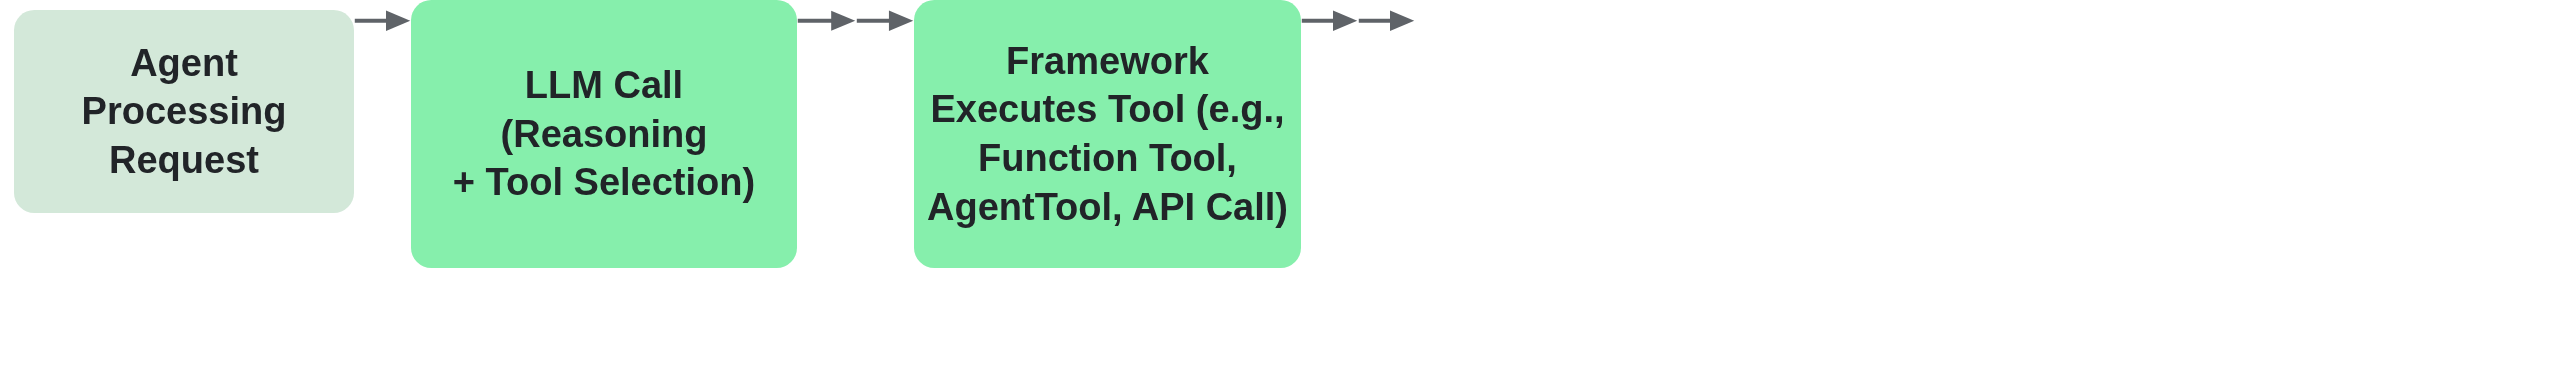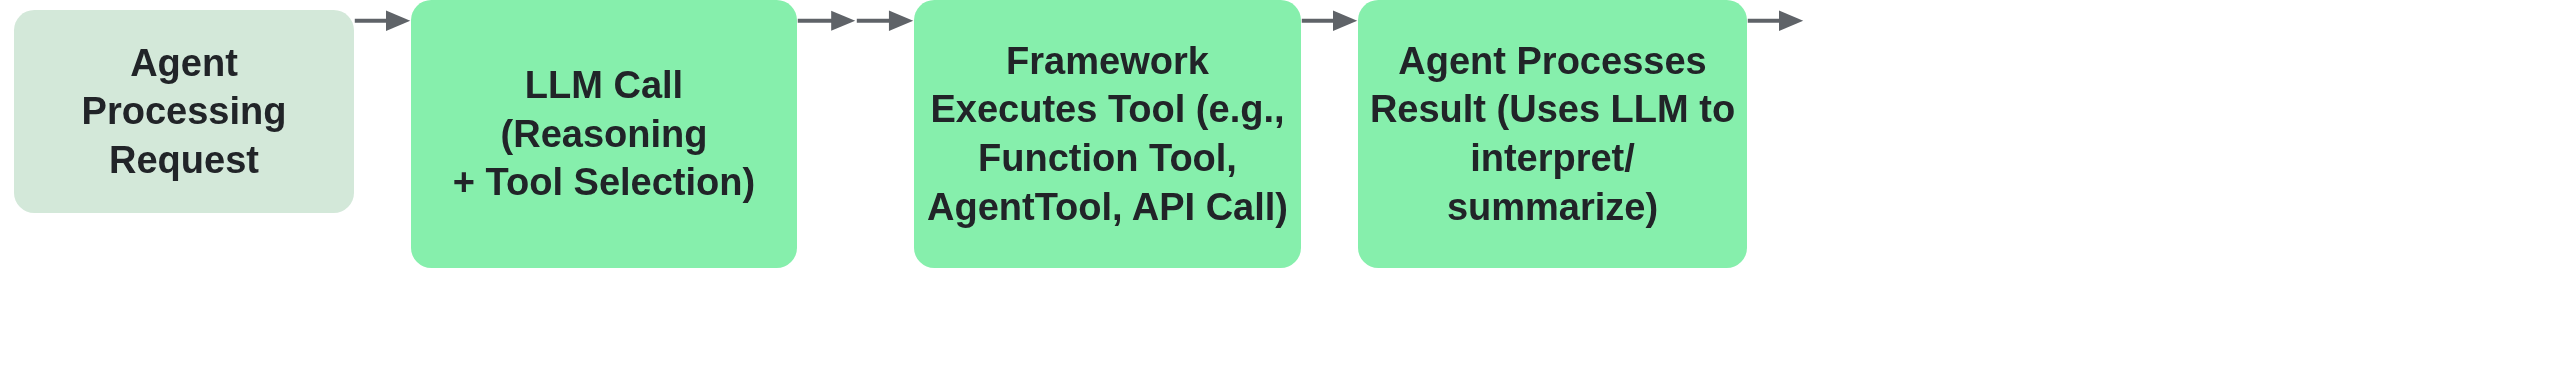--- a/index.html
+++ b/index.html
@@ -88,24 +88,20 @@
   <div class="node process n4">Framework
 Executes Tool (e.g.,
 Function Tool,
 AgentTool, API Call)</div>
 
   <svg class="arrow" width="57" height="23.5" viewBox="0 0 73 30">
     <line x1="1" y1="15" x2="44" y2="15" stroke-width="5" stroke="#5f6368"></line>
     <polygon points="41,2 72,15 41,28" fill="#5f6368"></polygon>
   </svg>
 
-  <div class="node process n5">Agent Processes
-Result (Uses LLM to
-interpret/
-summarize)</div>
 
   <svg class="arrow" width="57" height="23.5" viewBox="0 0 73 30">
     <line x1="1" y1="15" x2="44" y2="15" stroke-width="5" stroke="#5f6368"></line>
     <polygon points="41,2 72,15 41,28" fill="#5f6368"></polygon>
   </svg>
 
 
 </div>
 
 

